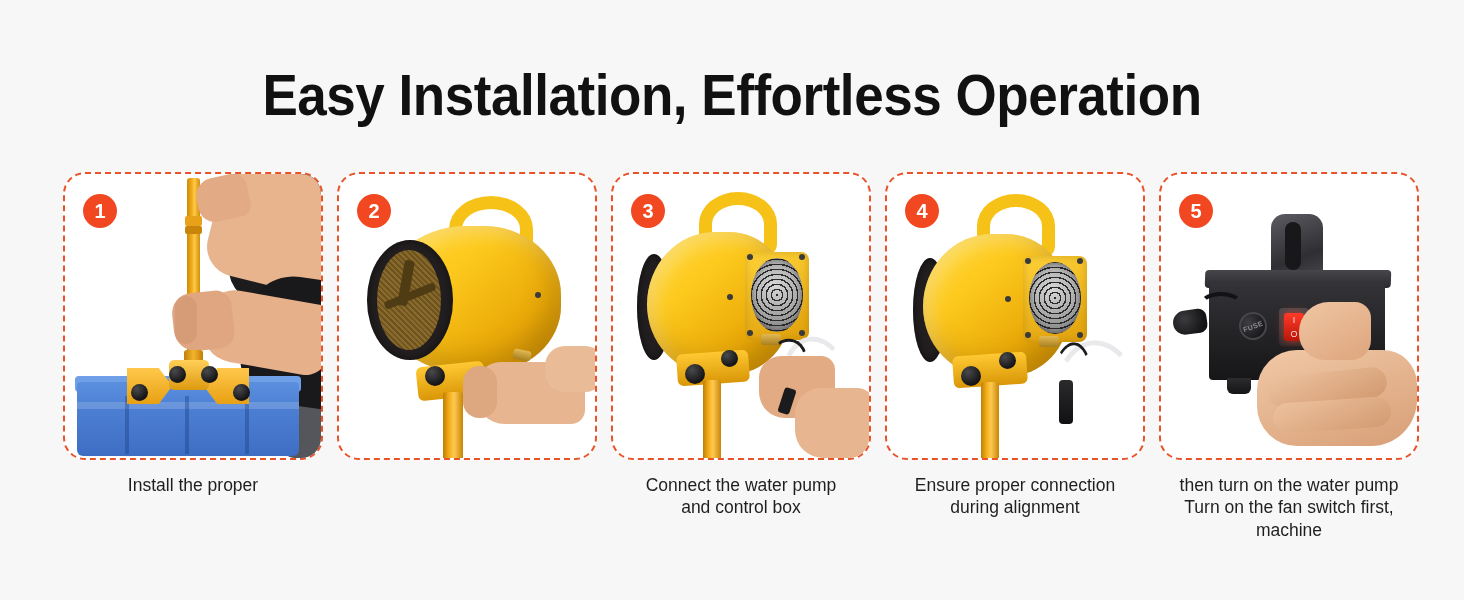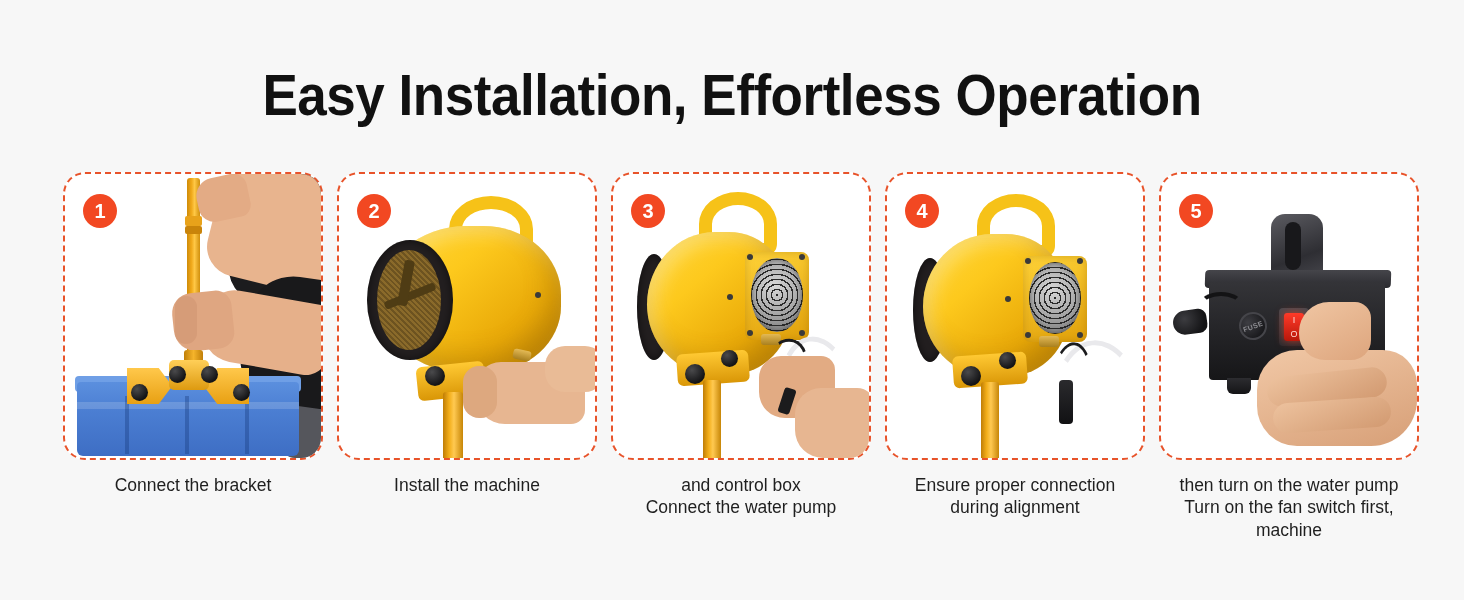--- a/index.html
+++ b/index.html
@@ -417,21 +417,21 @@
           <div class="p1-crate-rib" style="left:180px"></div>
           <div class="p1-bracket"></div>
           <div class="p1-bracket-mid"></div>
           <div class="knob" style="left:66px;top:210px"></div>
           <div class="knob" style="left:168px;top:210px"></div>
           <div class="knob" style="left:104px;top:192px"></div>
           <div class="knob" style="left:136px;top:192px"></div>
         </div>
         <div class="badge">1</div>
       </div>
-      <div class="caption">Connect the bracket</div>
+      <div class="caption">Install the proper</div>
     </div>
 
     <div class="step">
       <div class="frame">
         <div class="photo">
           <div class="bl-handle" style="left:110px;top:22px;width:84px;height:66px;"></div>
           <div class="bl-handle-fill" style="left:128px;top:44px;width:48px;height:46px;border-radius:18px;"></div>
           <div class="bl-body" style="left:42px;top:52px;width:180px;height:146px;"></div>
           <div class="bl-ring" style="left:28px;top:66px;width:86px;height:120px;border-radius:50%;"></div>
           <div class="bl-mesh" style="left:38px;top:76px;width:64px;height:100px;"></div>
@@ -442,21 +442,20 @@
           <div class="knob" style="left:86px;top:192px;width:20px;height:20px;"></div>
           <div class="knob" style="left:126px;top:200px;width:19px;height:19px;"></div>
           <div class="bl-mastpole" style="left:104px;top:218px;width:20px;height:70px;"></div>
           <div class="bl-brass" style="left:174px;top:176px;width:18px;height:10px;transform:rotate(12deg);"></div>
           <div class="hand" style="left:136px;top:188px;width:110px;height:62px;border-radius:26px 14px 14px 30px;"></div>
           <div class="hand" style="left:124px;top:192px;width:34px;height:52px;border-radius:16px;background:#dda87f;"></div>
           <div class="hand" style="left:206px;top:172px;width:60px;height:46px;border-radius:20px;background:#e9bb96;"></div>
         </div>
         <div class="badge">2</div>
       </div>
-      <div class="caption">Install the machine</div>
     </div>
 
     <div class="step">
       <div class="frame">
         <div class="photo">
           <div class="bl-handle" style="left:86px;top:18px;width:78px;height:64px;"></div>
           <div class="bl-handle-fill" style="left:102px;top:38px;width:44px;height:46px;border-radius:16px;"></div>
           <div class="bl-ring" style="left:24px;top:80px;width:34px;height:106px;border-radius:50%;"></div>
           <div class="bl-body" style="left:34px;top:58px;width:144px;height:142px;"></div>
           <div class="bl-fanplate" style="left:132px;top:78px;width:64px;height:88px;"></div>
@@ -473,22 +472,22 @@
           <div class="bl-mastpole" style="left:90px;top:206px;width:18px;height:82px;"></div>
           <div class="hose" style="left:166px;top:162px;width:78px;height:130px;transform:rotate(-8deg);"></div>
           <div class="hand" style="left:146px;top:182px;width:76px;height:62px;border-radius:22px 14px 18px 26px;background:#e2ab83;"></div>
           <div class="hand" style="left:182px;top:214px;width:80px;height:70px;border-radius:26px 18px 20px 28px;"></div>
           <div class="cable" style="left:150px;top:164px;width:44px;height:60px;transform:rotate(18deg);"></div>
           <div style="position:absolute;left:168px;top:214px;width:12px;height:26px;background:#1b1b1d;border-radius:3px;transform:rotate(18deg);"></div>
         </div>
         <div class="badge">3</div>
       </div>
       <div class="caption">
+        <div>Connect the water pump</div>
         <div>and control box</div>
-        <div>Connect the water pump</div>
       </div>
     </div>
 
     <div class="step">
       <div class="frame">
         <div class="photo">
           <div class="bl-handle" style="left:90px;top:20px;width:78px;height:64px;"></div>
           <div class="bl-handle-fill" style="left:106px;top:40px;width:44px;height:46px;border-radius:16px;"></div>
           <div class="bl-ring" style="left:26px;top:84px;width:34px;height:104px;border-radius:50%;"></div>
           <div class="bl-body" style="left:36px;top:60px;width:146px;height:142px;"></div>

